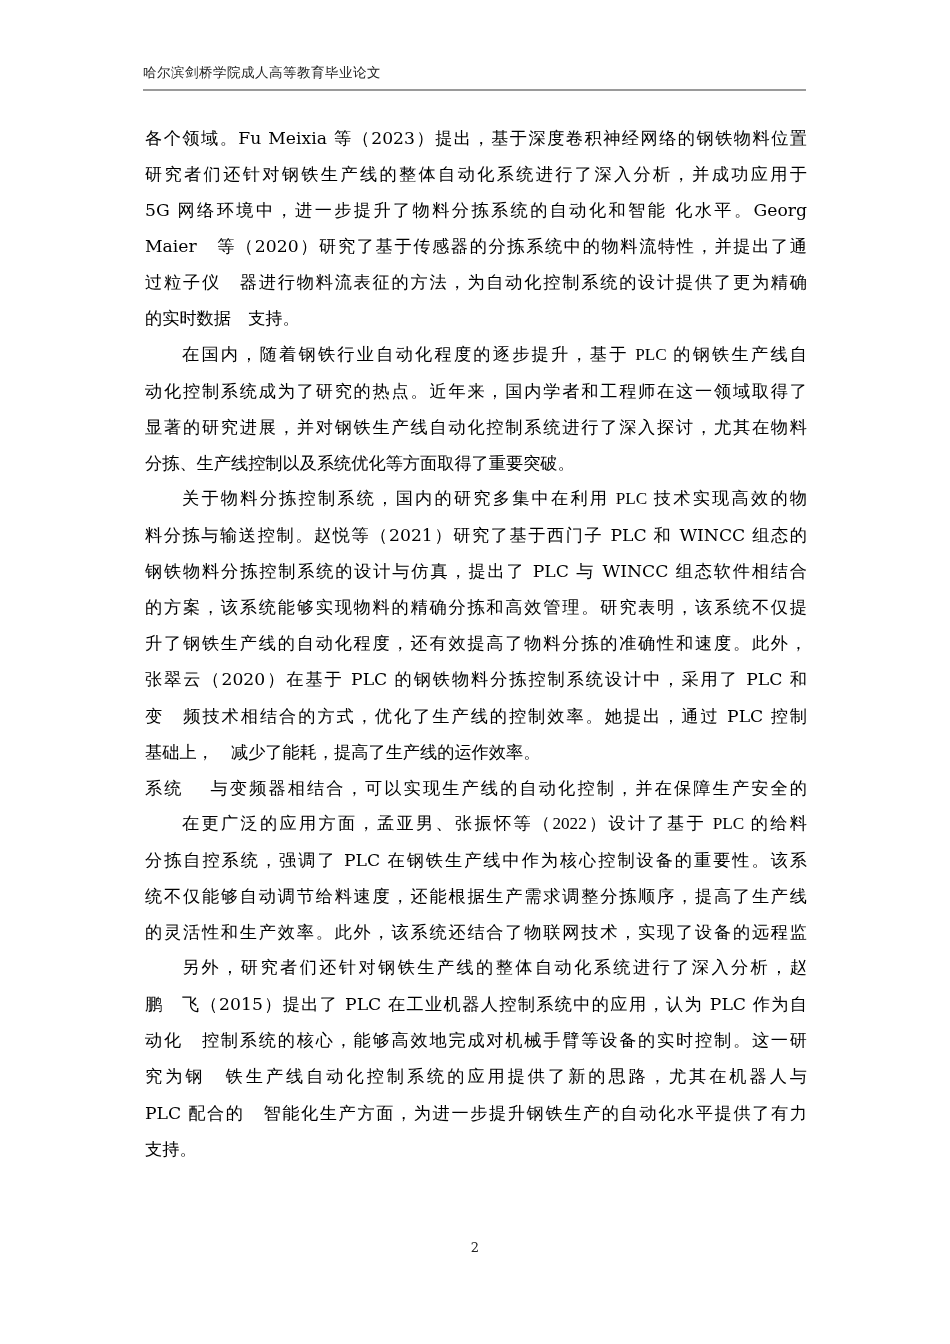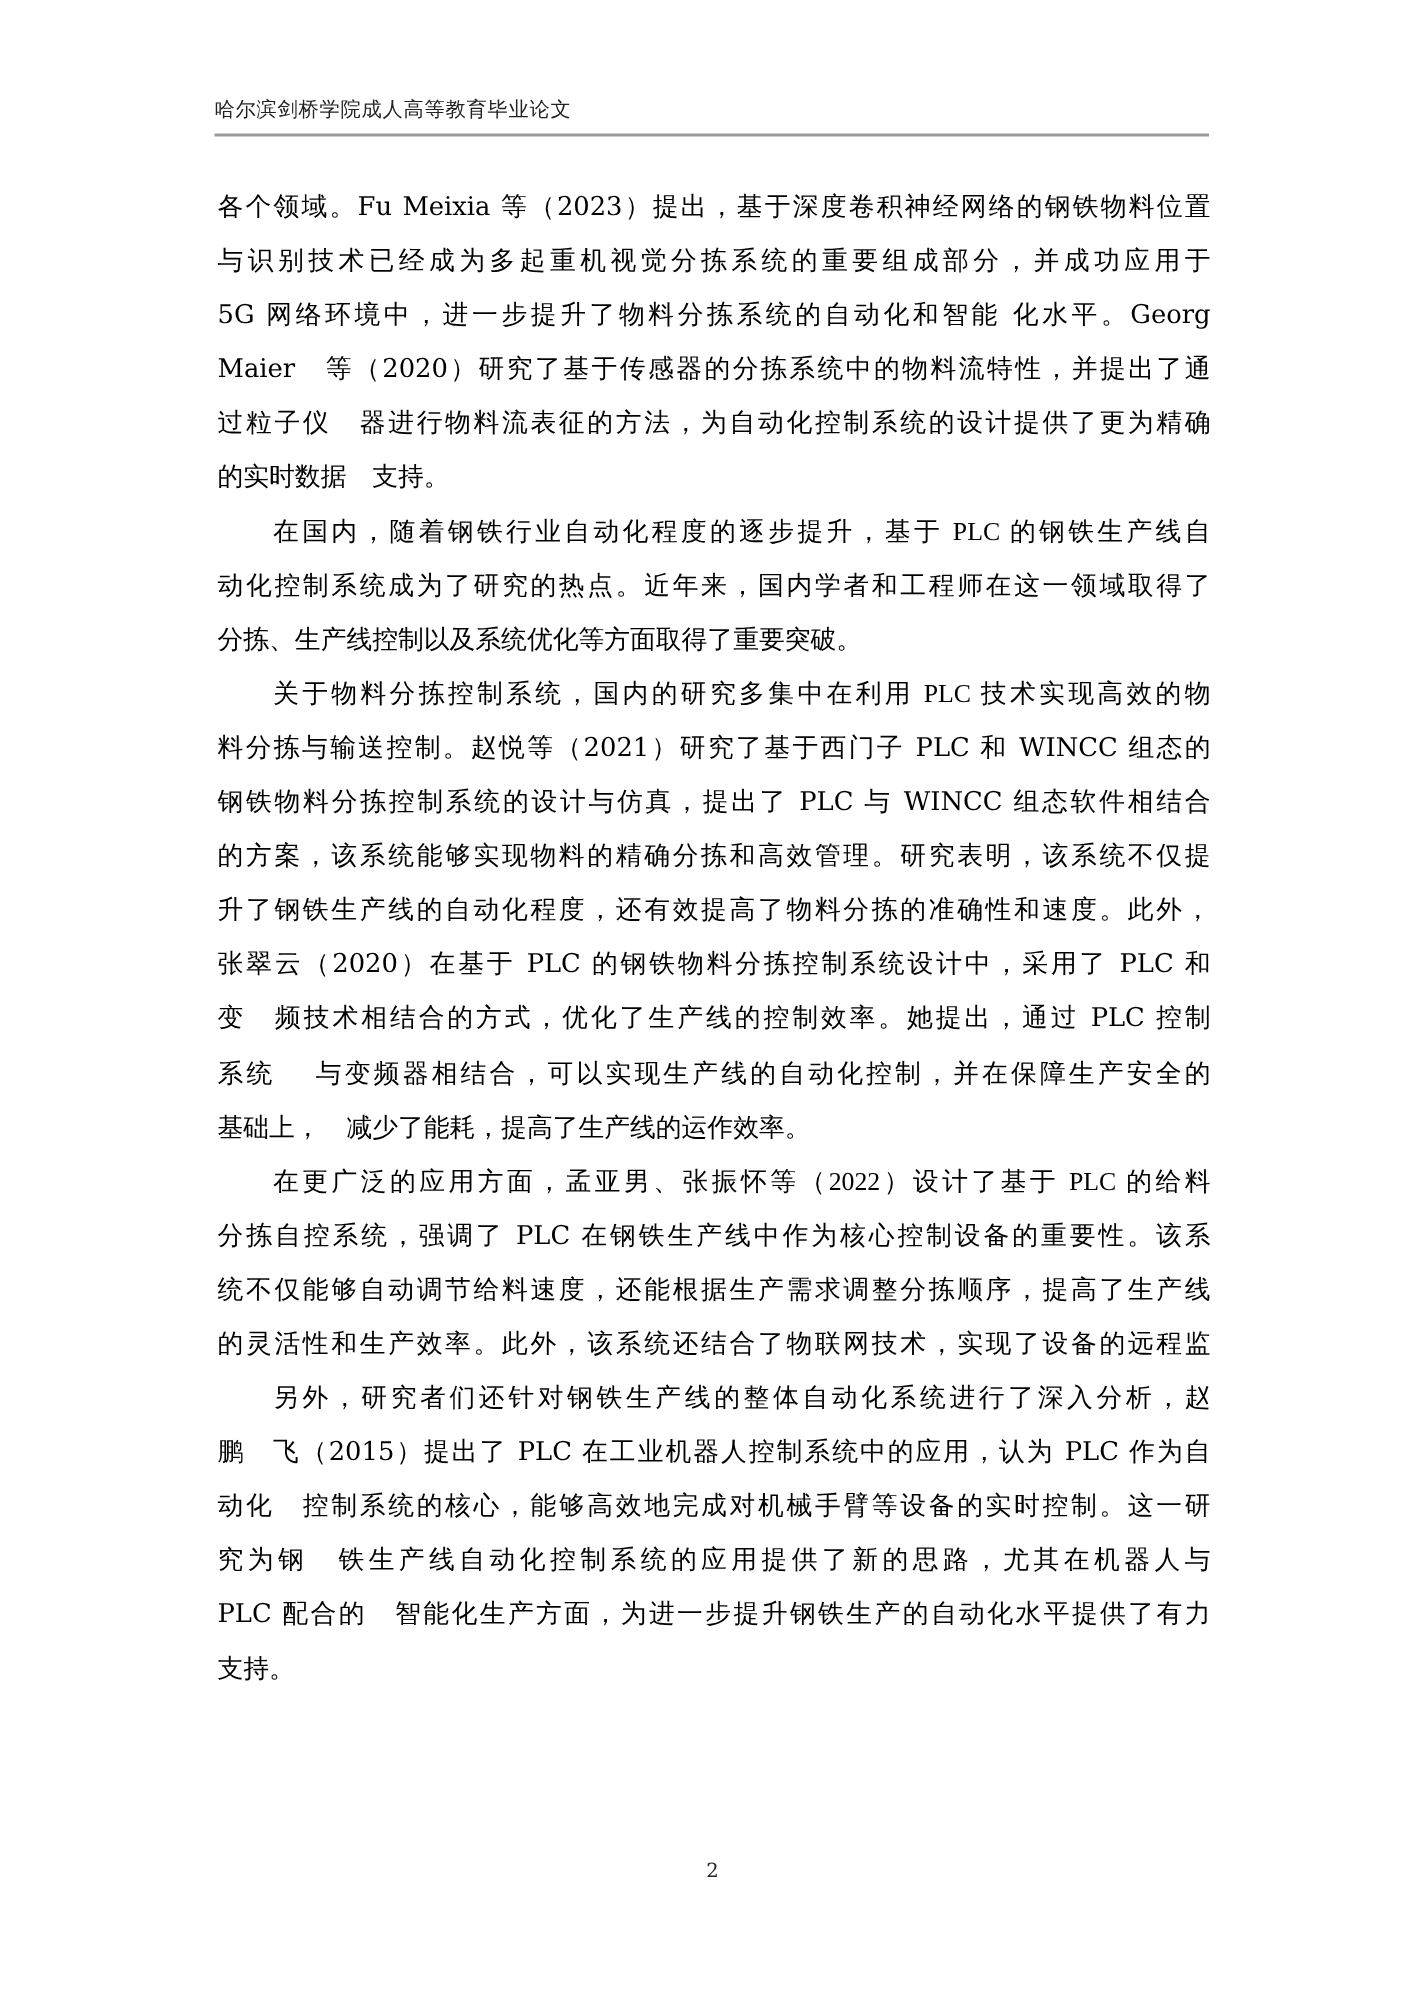--- a/index.html
+++ b/index.html
@@ -19,43 +19,44 @@
 </head>
 <body>
 
 <div class="header">哈尔滨剑桥学院成人高等教育毕业论文</div>
 <div class="header-rule"></div>
 
 <div class="body">
 
   <div>
     <div class="line">各个领域。Fu Meixia 等（2023）提出，基于深度卷积神经网络的钢铁物料位置</div>
-    <div class="line">与识别技术已经成为多起重机视觉分拣系统的重要组成部分，并成功应用于</div>
+    <div class="line">研究者们还针对钢铁生产线的整体自动化系统进行了深入分析，并成功应用于</div>
     <div class="line">5G 网络环境中，进一步提升了物料分拣系统的自动化和智能 化水平。Georg</div>
     <div class="line">Maier　等（2020）研究了基于传感器的分拣系统中的物料流特性，并提出了通</div>
     <div class="line">过粒子仪　器进行物料流表征的方法，为自动化控制系统的设计提供了更为精确</div>
     <div class="line last">的实时数据　支持。</div>
   </div>
 
   <div>
     <div class="line indent">在国内，随着钢铁行业自动化程度的逐步提升，基于 PLC 的钢铁生产线自</div>
     <div class="line">动化控制系统成为了研究的热点。近年来，国内学者和工程师在这一领域取得了</div>
+    <div class="line">显著的研究进展，并对钢铁生产线自动化控制系统进行了深入探讨，尤其在物料</div>
     <div class="line last">分拣、生产线控制以及系统优化等方面取得了重要突破。</div>
   </div>
 
   <div>
     <div class="line indent">关于物料分拣控制系统，国内的研究多集中在利用 PLC 技术实现高效的物</div>
     <div class="line">料分拣与输送控制。赵悦等（2021）研究了基于西门子 PLC 和 WINCC 组态的</div>
     <div class="line">钢铁物料分拣控制系统的设计与仿真，提出了 PLC 与 WINCC 组态软件相结合</div>
     <div class="line">的方案，该系统能够实现物料的精确分拣和高效管理。研究表明，该系统不仅提</div>
     <div class="line">升了钢铁生产线的自动化程度，还有效提高了物料分拣的准确性和速度。此外，</div>
     <div class="line">张翠云（2020）在基于 PLC 的钢铁物料分拣控制系统设计中，采用了 PLC 和</div>
     <div class="line">变　频技术相结合的方式，优化了生产线的控制效率。她提出，通过 PLC 控制</div>
+    <div class="line last">基础上，　减少了能耗，提高了生产线的运作效率。</div>
     <div class="line">系统　 与变频器相结合，可以实现生产线的自动化控制，并在保障生产安全的</div>
-    <div class="line last">基础上，　减少了能耗，提高了生产线的运作效率。</div>
   </div>
 
   <div>
     <div class="line indent">在更广泛的应用方面，孟亚男、张振怀等（2022）设计了基于 PLC 的给料</div>
     <div class="line">分拣自控系统，强调了 PLC 在钢铁生产线中作为核心控制设备的重要性。该系</div>
     <div class="line">统不仅能够自动调节给料速度，还能根据生产需求调整分拣顺序，提高了生产线</div>
     <div class="line">的灵活性和生产效率。此外，该系统还结合了物联网技术，实现了设备的远程监</div>
   </div>
 
   <div>

